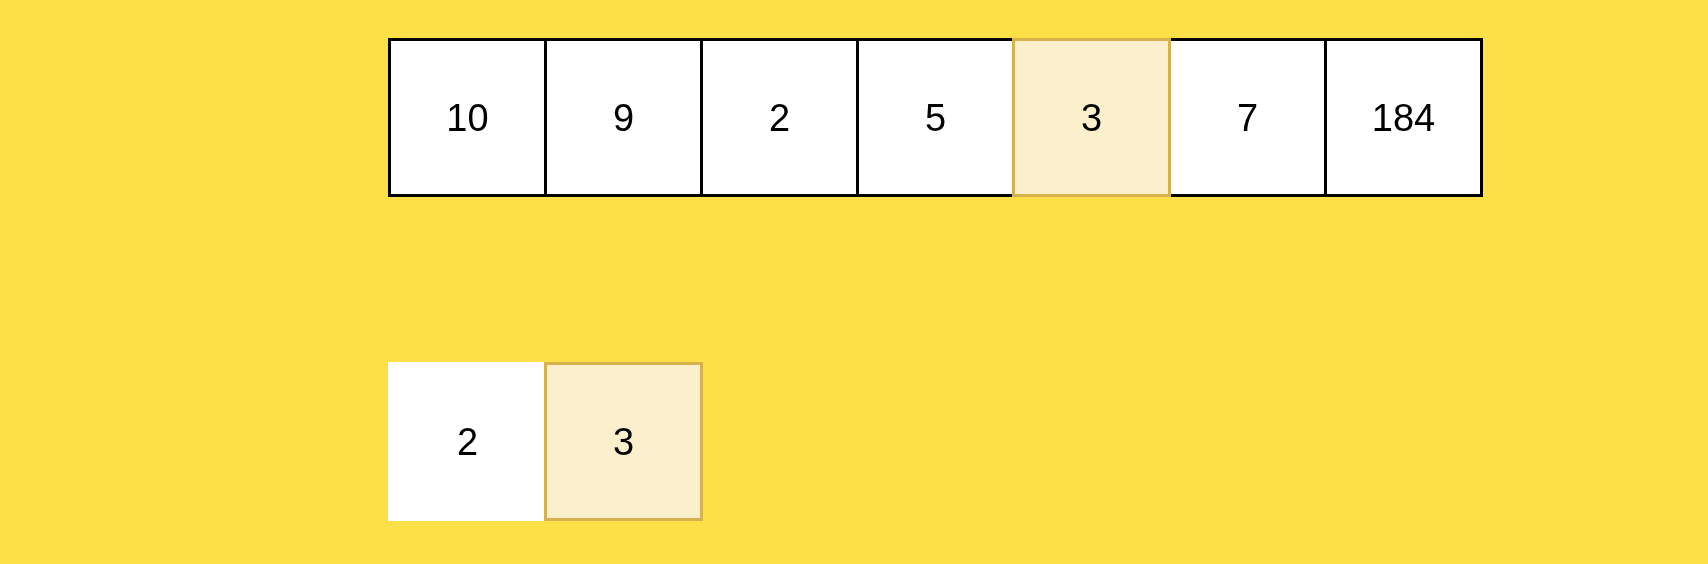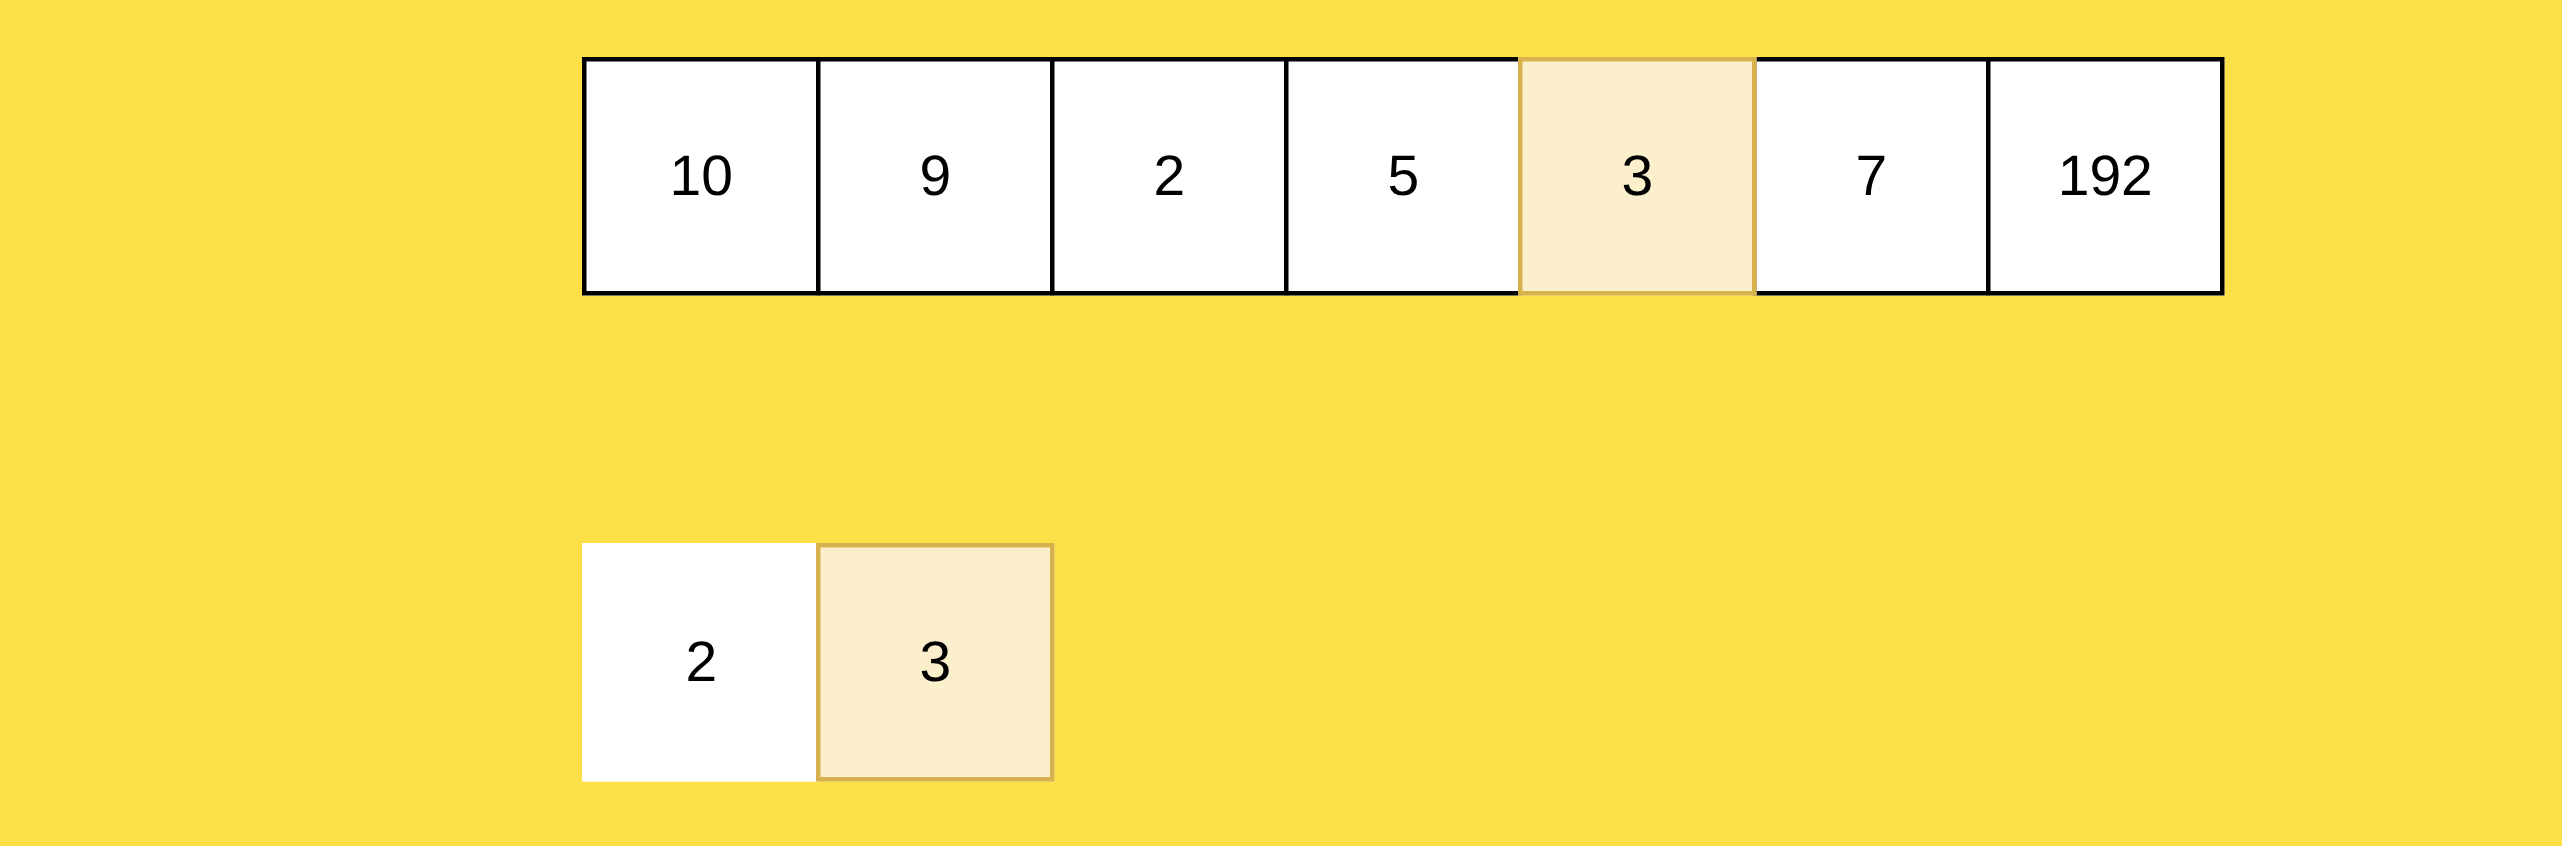--- a/index.html
+++ b/index.html
@@ -94,21 +94,21 @@
 
     <div class="cell highlight">
       <span>3</span>
     </div>
 
     <div class="cell">
       <span>7</span>
     </div>
 
     <div class="cell">
-      <span>192</span>
+      <span>184</span>
     </div>
 
 
   </div>
 
   <div class="array-row" id="row-aux">
 
     <div class="cell plain">
       <span>2</span>
     </div>

